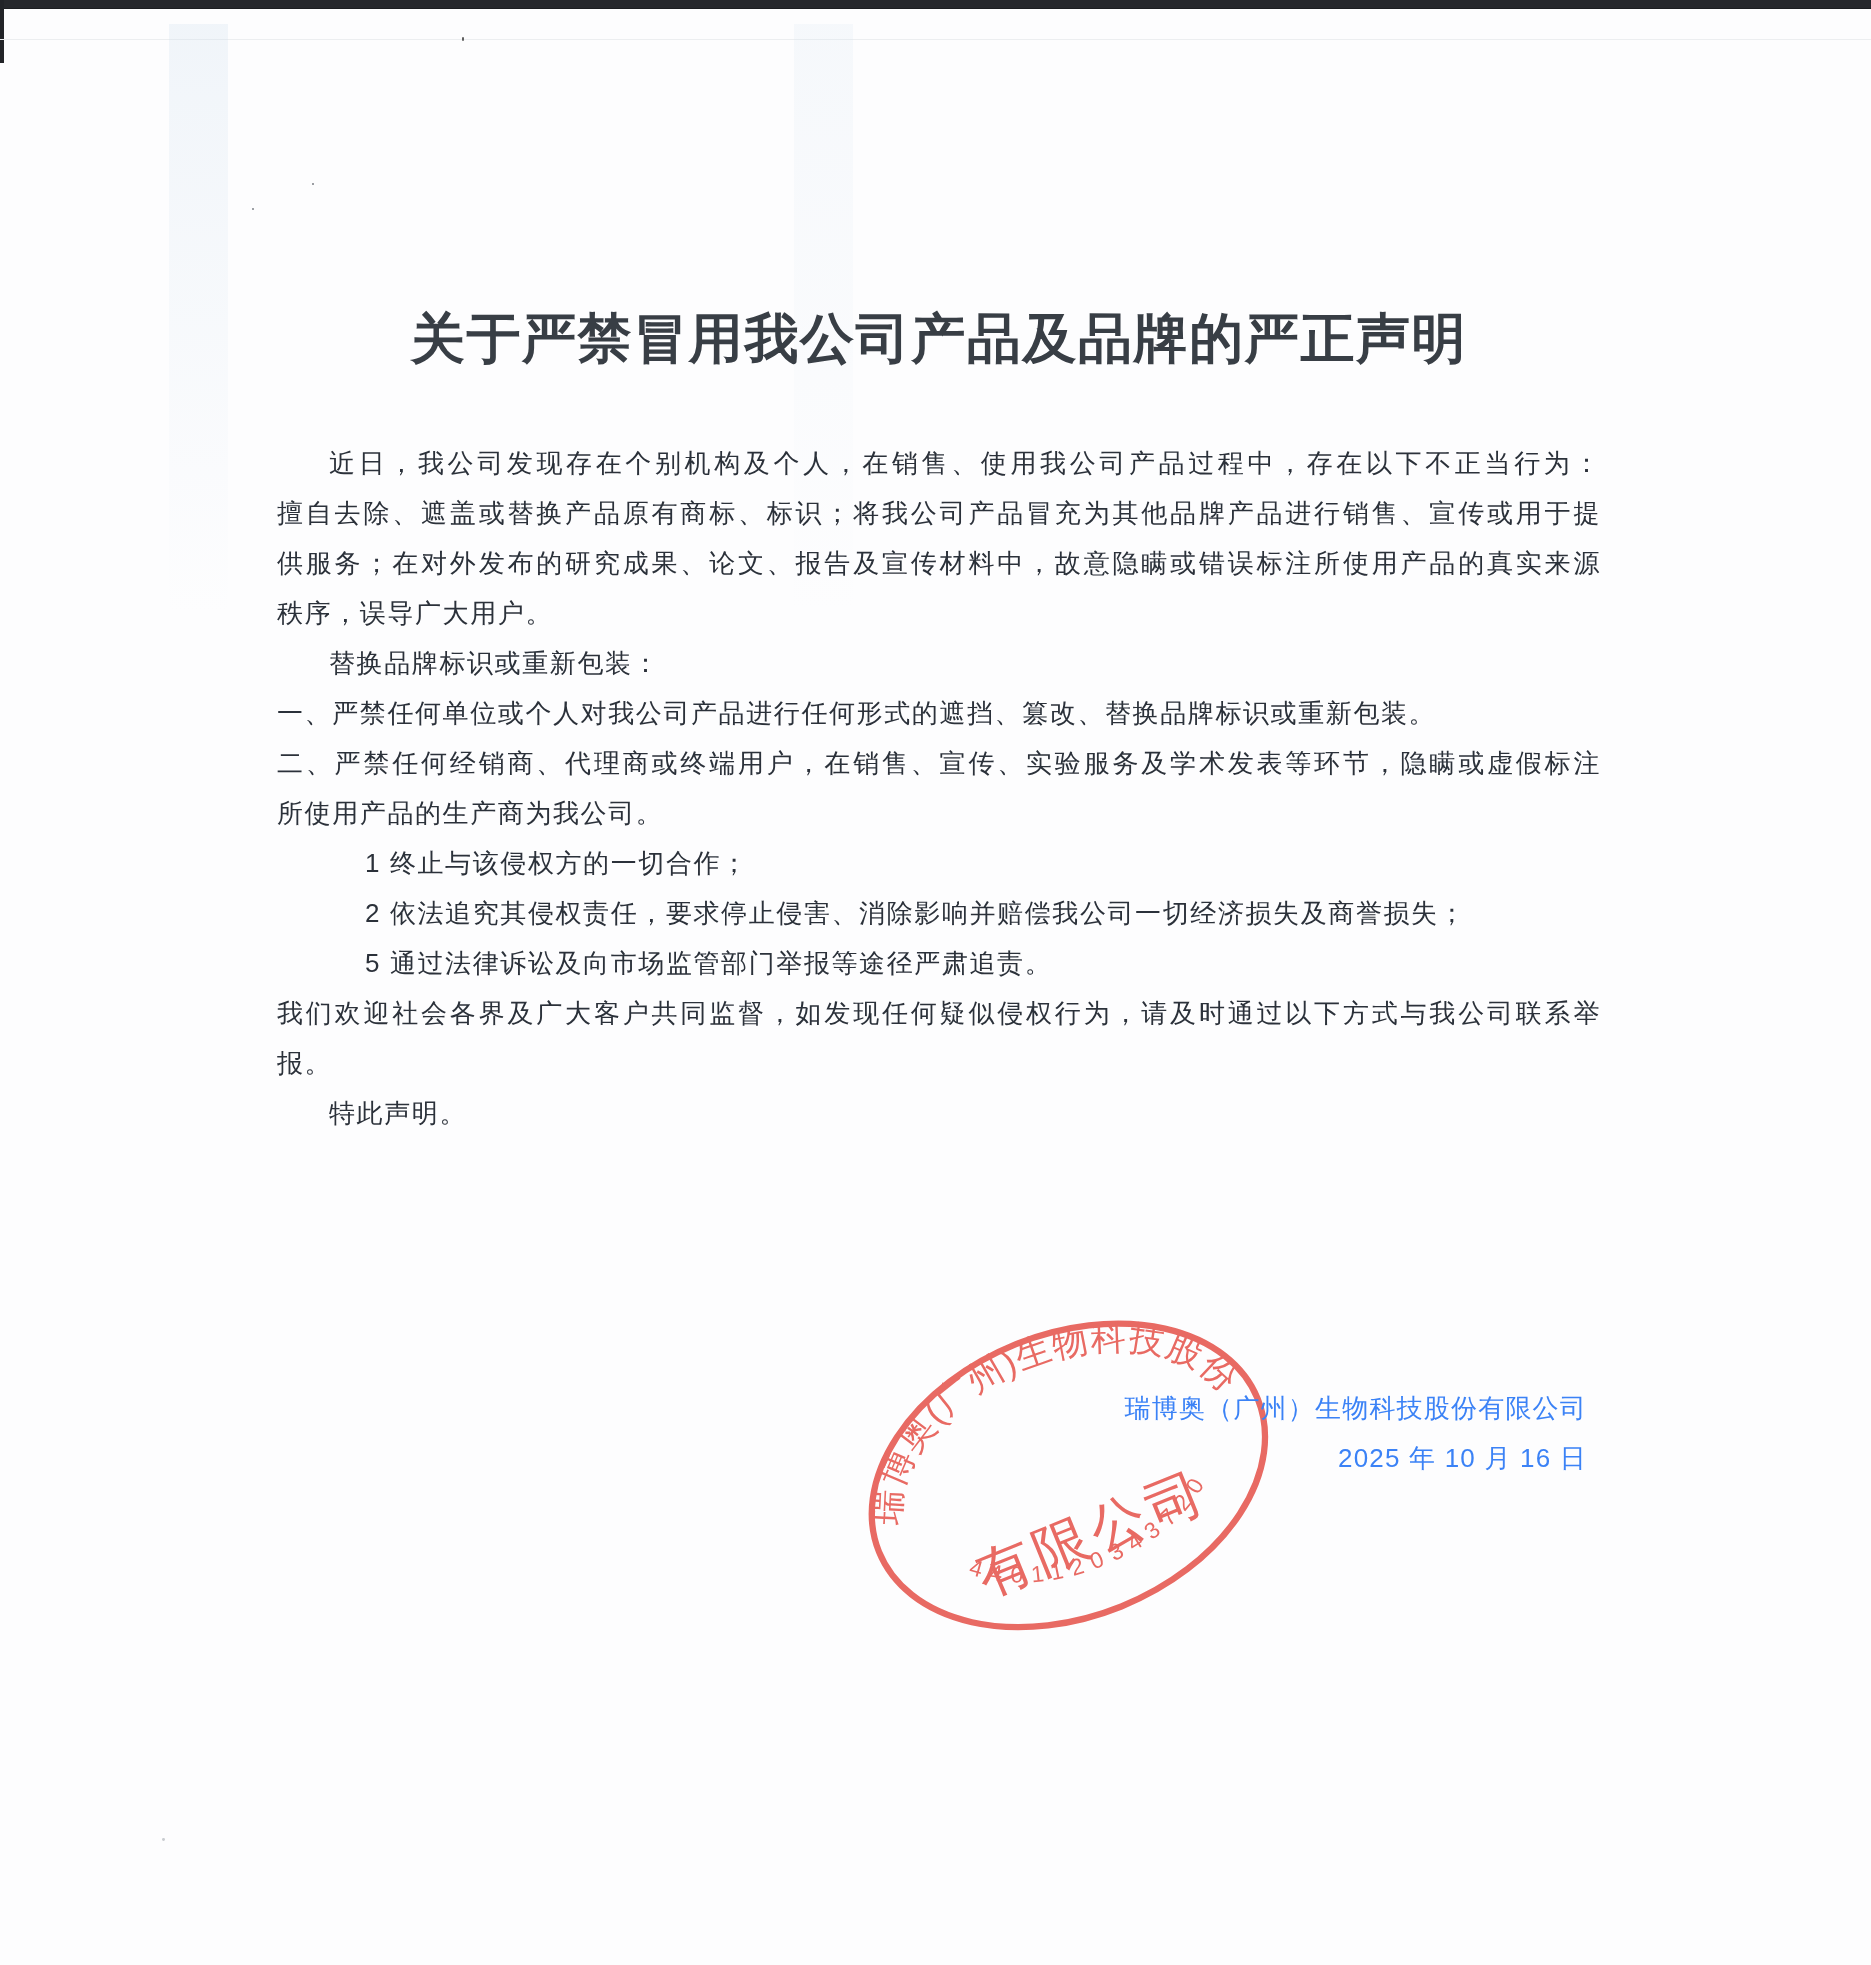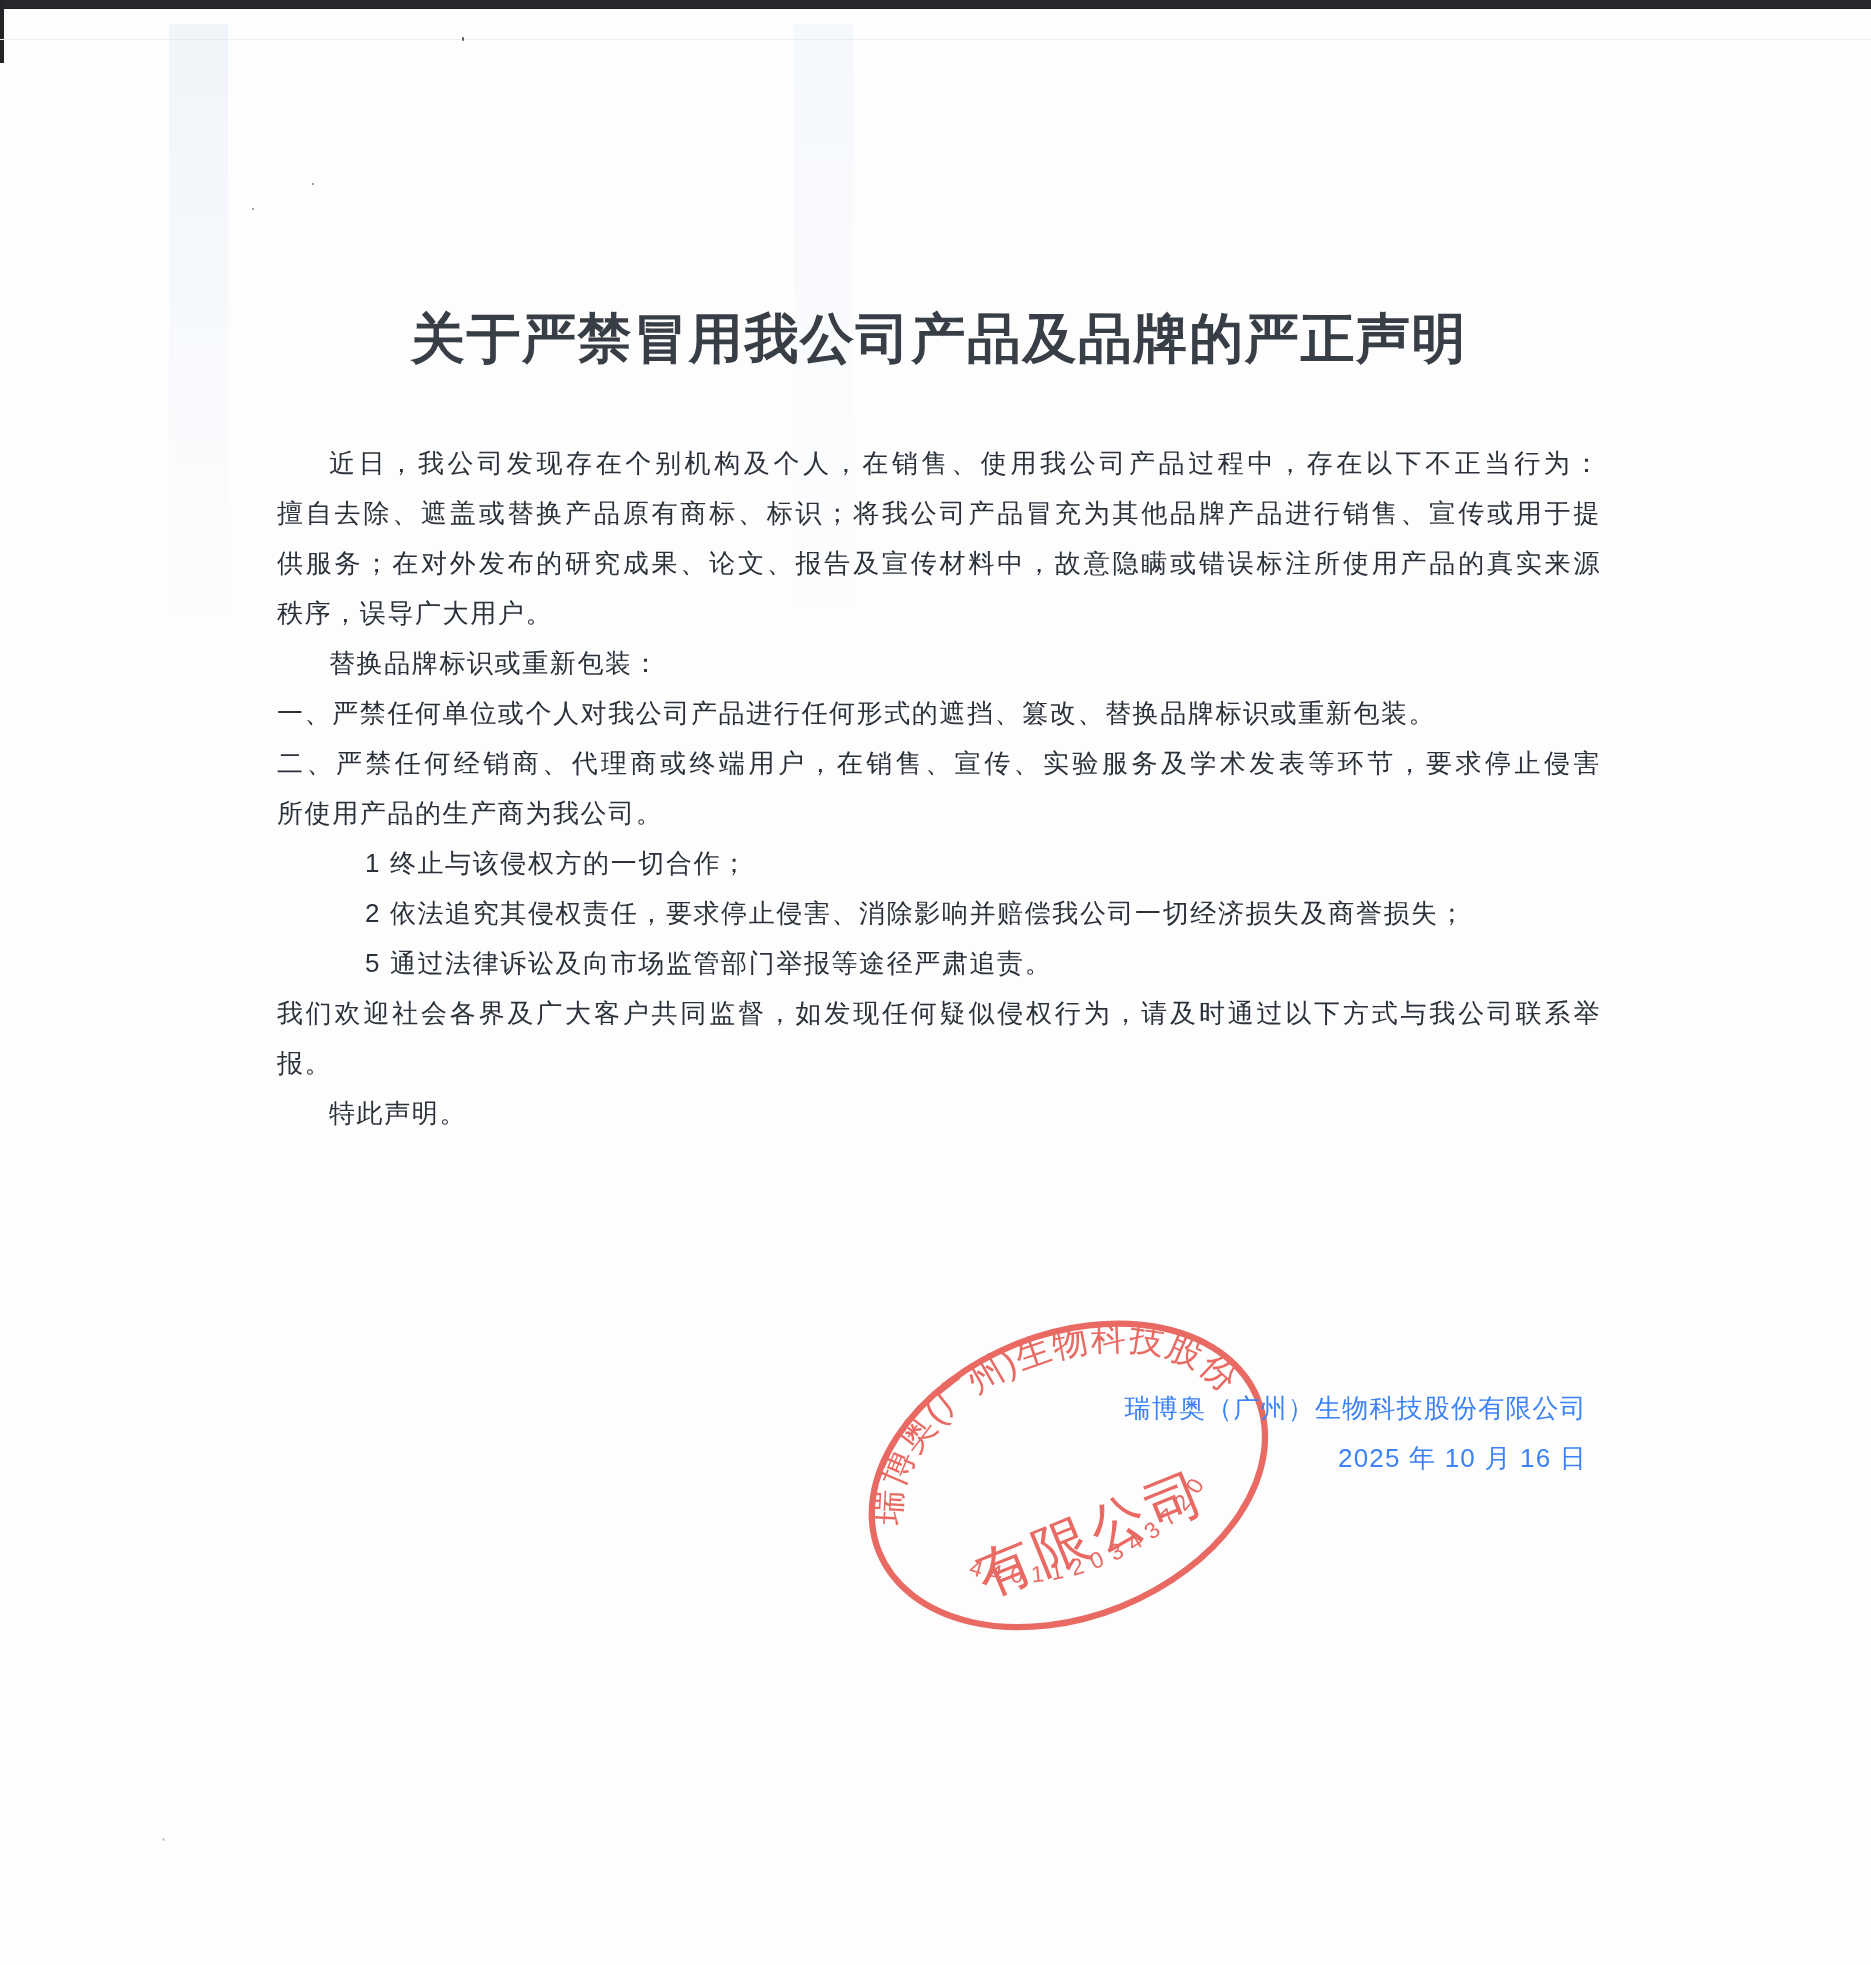--- a/index.html
+++ b/index.html
@@ -79,21 +79,21 @@
 
   <div class="doc-title">关于严禁冒用我公司产品及品牌的严正声明</div>
 
   <div class="doc-body">
     <div class="line ind j">近日，我公司发现存在个别机构及个人，在销售、使用我公司产品过程中，存在以下不正当行为：</div>
     <div class="line j">擅自去除、遮盖或替换产品原有商标、标识；将我公司产品冒充为其他品牌产品进行销售、宣传或用于提</div>
     <div class="line j">供服务；在对外发布的研究成果、论文、报告及宣传材料中，故意隐瞒或错误标注所使用产品的真实来源</div>
     <div class="line">秩序，误导广大用户。</div>
     <div class="line ind">替换品牌标识或重新包装：</div>
     <div class="line">一、严禁任何单位或个人对我公司产品进行任何形式的遮挡、篡改、替换品牌标识或重新包装。</div>
-    <div class="line j">二、严禁任何经销商、代理商或终端用户，在销售、宣传、实验服务及学术发表等环节，要求停止侵害</div>
+    <div class="line j">二、严禁任何经销商、代理商或终端用户，在销售、宣传、实验服务及学术发表等环节，隐瞒或虚假标注</div>
     <div class="line">所使用产品的生产商为我公司。</div>
     <div class="line sub">1  终止与该侵权方的一切合作；</div>
     <div class="line sub">2  依法追究其侵权责任，要求停止侵害、消除影响并赔偿我公司一切经济损失及商誉损失；</div>
     <div class="line sub">5  通过法律诉讼及向市场监管部门举报等途径严肃追责。</div>
     <div class="line j">我们欢迎社会各界及广大客户共同监督，如发现任何疑似侵权行为，请及时通过以下方式与我公司联系举</div>
     <div class="line">报。</div>
     <div class="line ind">特此声明。</div>
   </div>
 
   <div class="company-seal">

